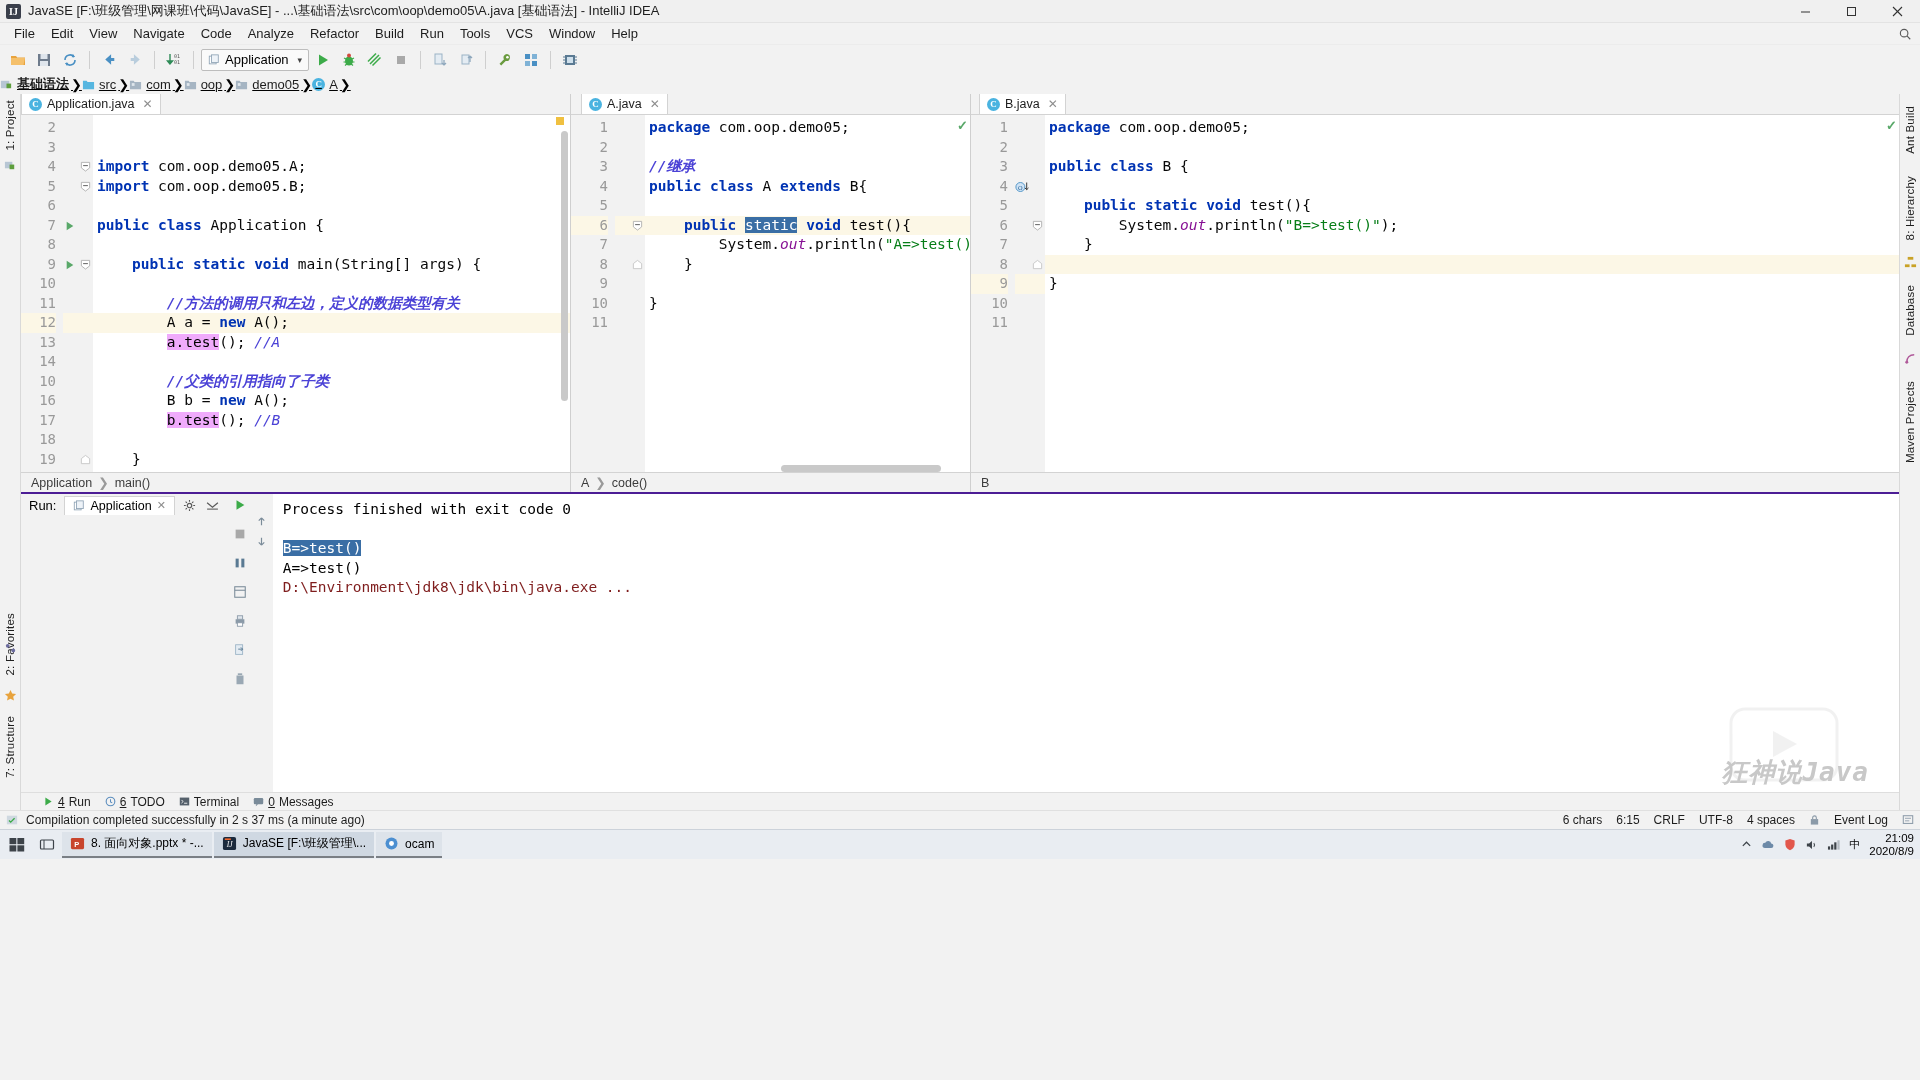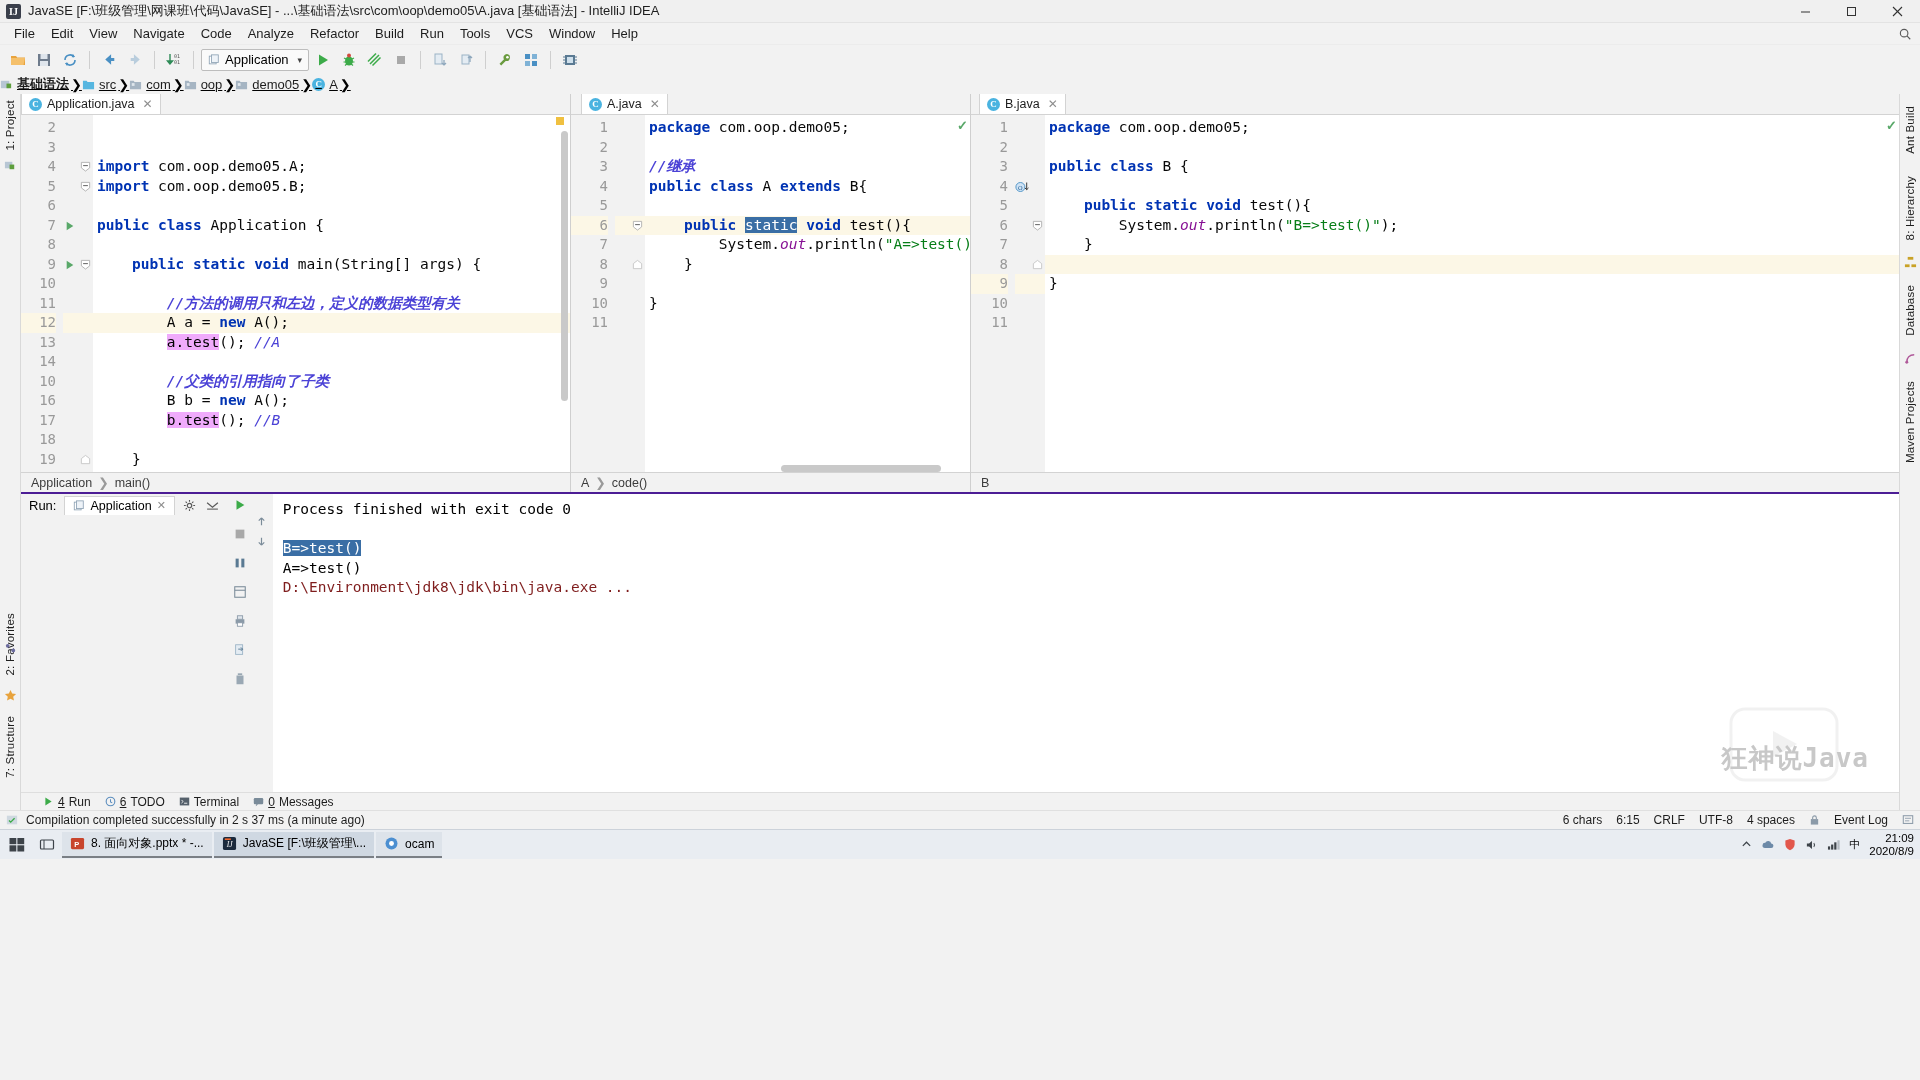--- a/index.html
+++ b/index.html
@@ -139,21 +139,21 @@
   .run-side { width:22px; flex:0 0 22px; background:#f2f2f2; display:flex; flex-direction:column; align-items:center; padding-top:4px; gap:5px; }
   .run-side2 { width:22px; flex:0 0 22px; background:#f2f2f2; display:flex; flex-direction:column; align-items:center; padding-top:22px; gap:9px; }
   .console {
     flex:1 1 auto; background:#fff; font-family:"DejaVu Sans Mono", monospace;
     font-size:14.5px; padding:6px 0 0 10px; overflow:hidden; position:relative;
   }
   .co-line { height:19.5px; line-height:19.5px; white-space:pre; }
   .co-path { color:#7f1d1d; }
   .co-sel { background:#3a6ea5; color:#fff; }
   .watermark { position:absolute; right:60px; bottom:10px; opacity:.35; }
-  .wm2 { position:absolute; right:30px; bottom:16px; font-size:26px; color:#c8c8c8; font-weight:bold; letter-spacing:1px; }
+  .wm2 { position:absolute; right:30px; bottom:2px; font-size:26px; color:#c8c8c8; font-weight:bold; letter-spacing:1px;font-style:italic; }
 
   
   .bottombar { height:18px; background:#f2f2f2; display:flex; align-items:center; gap:14px; padding-left:22px; font-size:12px; flex:0 0 18px; border-top:1px solid #dedede; }
   .bb-item { display:flex; align-items:center; gap:4px; color:#1d1d1d; }
   .bb-item .num { text-decoration:underline; }
 
   
   .statusbar { height:19px; background:#f2f2f2; display:flex; align-items:center; font-size:12px; padding:0 6px; gap:8px; flex:0 0 19px; border-top:1px solid #e0e0e0; color:#1d1d1d; }
   .sb-right { margin-left:auto; display:flex; align-items:center; gap:14px; }
 

